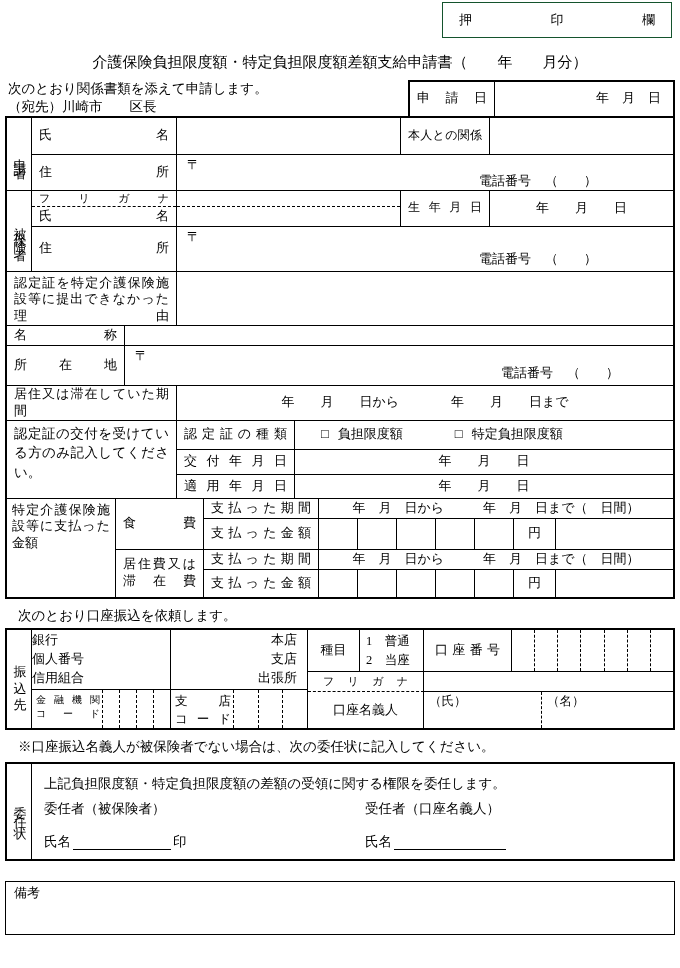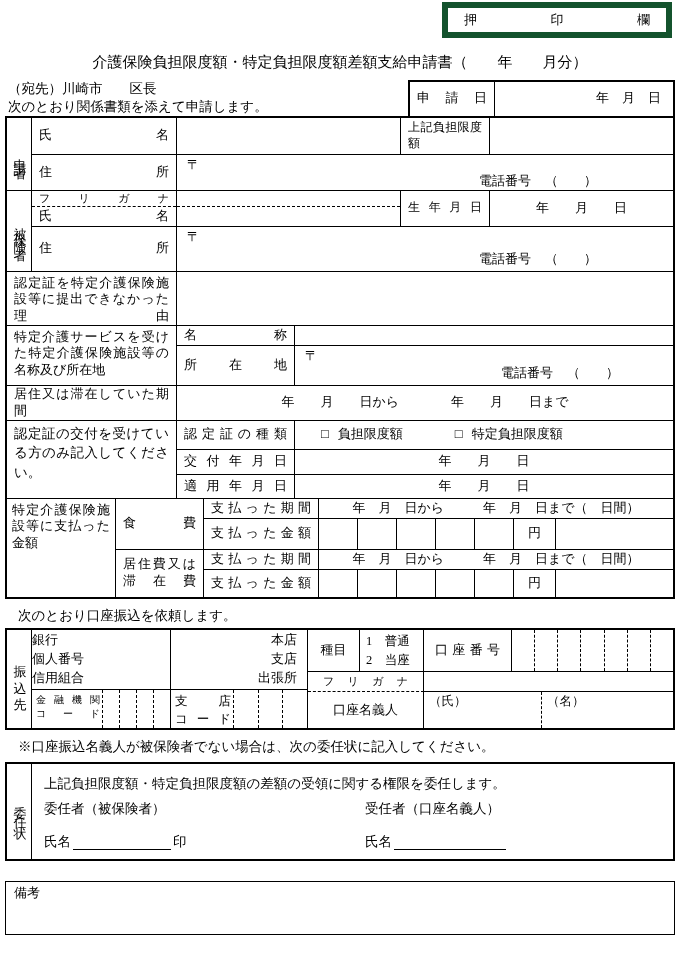--- a/index.html
+++ b/index.html
@@ -22,61 +22,61 @@
   .vlab{writing-mode:vertical-rl;text-orientation:upright;display:flex;align-items:center;justify-content:center}
   .acell{flex:1;border-left:1px dashed #000}
   .acell.fs{border-left:none}
   .amt{width:39px}
   .ul{display:inline-block;border-bottom:1px solid #000;height:13px;margin:0 2px}
   .opt{display:flex;gap:9px;align-items:center}
   .ph{margin-top:auto;align-self:flex-end;display:flex;gap:14px}
   .addr{padding:2px 4px 3px 10px}
   .title{text-align:center;font-size:15px;margin-top:15px}
   .note{font-size:13.5px;padding-left:13px}
-  .stamp{width:230px;height:36px;border:6px solid #14532d;margin:2px 3px 0 auto;display:flex;align-items:center}
+  .stamp{width:230px;height:36px;border:1px solid #14532d;margin:2px 3px 0 auto;display:flex;align-items:center}
   .appbox{width:267px;height:36px;border:2px solid #000;border-bottom:none}
   .rbox{height:54px;border:1px solid #000;margin-top:20px;padding:3px 8px}
   .f11{font-size:11px}.f12{font-size:12px}
 </style>
 </head>
 <body>
 
 <div class="page">
 
   <div class="stamp">
     <span class="jl" style="padding:0 16px">押印欄</span>
   </div>
 
   <div class="title">介護保険負担限度額・特定負担限度額差額支給申請書（　　年　　月分）</div>
 
   <div class="row" style="margin-top:7px;align-items:flex-end">
     <div class="flex1" style="padding-left:3px;font-size:13.5px;line-height:1.3">
+      <div>次のとおり関係書類を添えて申請します。</div>
       <div>（宛先）川崎市　　区長</div>
-      <div>次のとおり関係書類を添えて申請します。</div>
     </div>
     <div class="row appbox">
       <div class="c lab" style="width:85px">
         <span class="jl">申請日</span>
       </div>
       <div class="flex1" style="display:flex;align-items:center;justify-content:flex-end;padding-right:12px">年　月　日</div>
     </div>
   </div>
 
   <div class="tbl">
 
     <div class="row bb">
       <div class="c vlab" style="width:25px;letter-spacing:4px">申請者</div>
       <div class="col flex1">
         <div class="row bb" style="height:37px">
           <div class="c lab" style="width:145px">
               <span class="jl">氏名</span>
             </div>
           <div class="c flex1"></div>
           <div class="c lab" style="width:89px">
-              <span class="jl f12">上記負担限度額</span>
+              <span class="jl f12">本人との関係</span>
             </div>
           <div style="width:183px"></div>
         </div>
         <div class="row" style="height:35px">
           <div class="c lab" style="width:145px">
               <span class="jl">住所</span>
             </div>
           <div class="col flex1 addr">
             <span>〒</span>
             <div class="ph" style="padding-right:72px">
@@ -125,23 +125,20 @@
     </div>
 
     <div class="row bb" style="height:54px">
       <div class="c labtop" style="width:170px">
         <span class="jl">認定証を特定介護保険施設等に提出できなかった理由</span>
       </div>
       <div class="flex1"></div>
     </div>
 
     <div class="row bb" style="height:60px">
-      <div class="c labtop" style="width:170px">
-        <span class="just">特定介護サービスを受けた特定介護保険施設等の名称及び所在地</span>
-      </div>
       <div class="col flex1">
         <div class="row bb" style="height:21px">
           <div class="c lab" style="width:118px">
               <span class="jl">名称</span>
             </div>
           <div class="flex1"></div>
         </div>
         <div class="row flex1">
           <div class="c lab" style="width:118px">
               <span class="jl">所在地</span>

